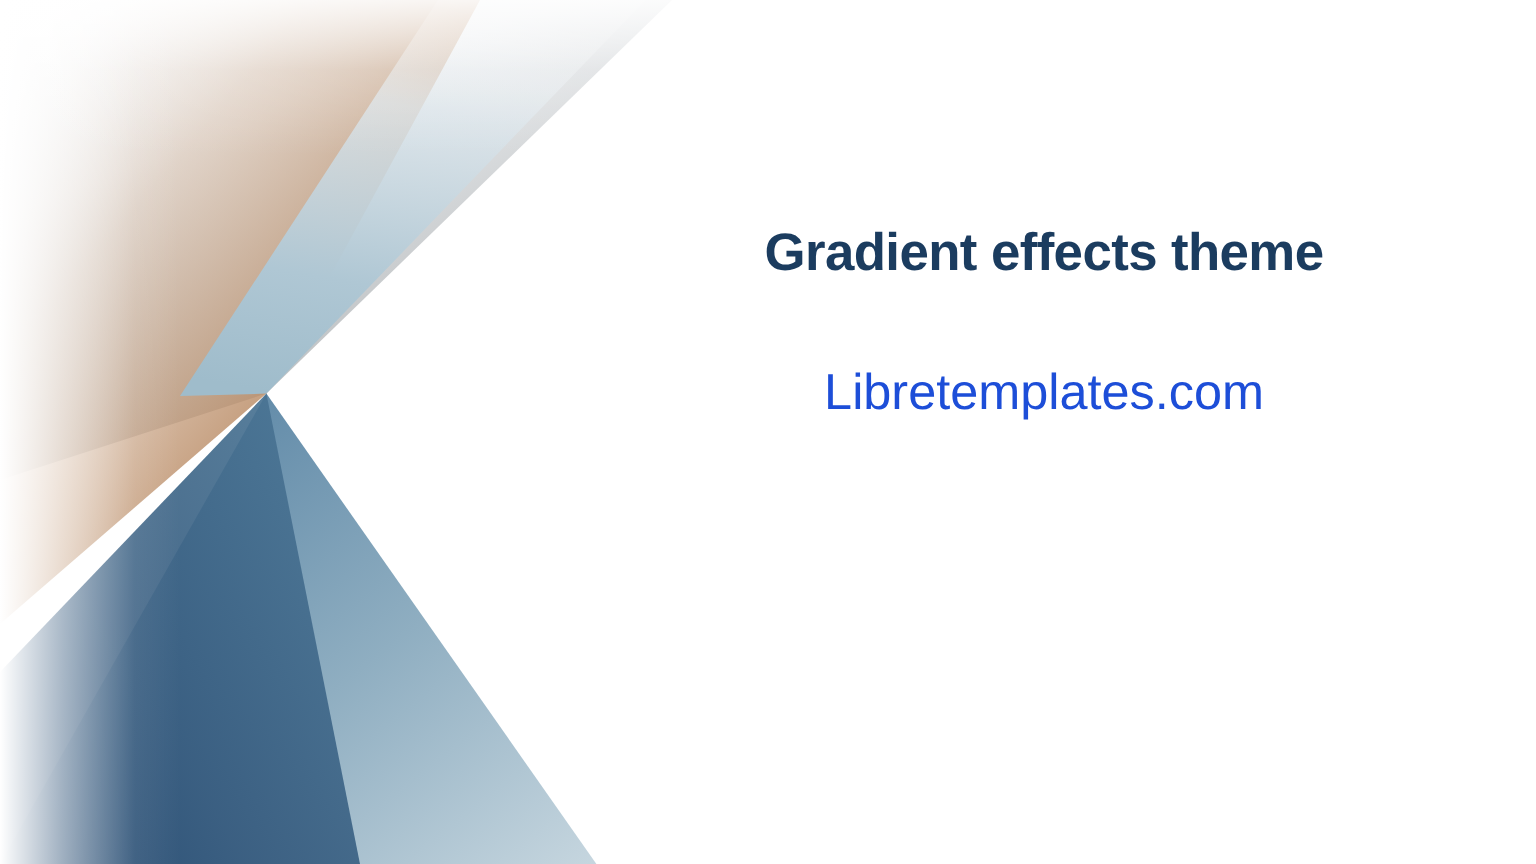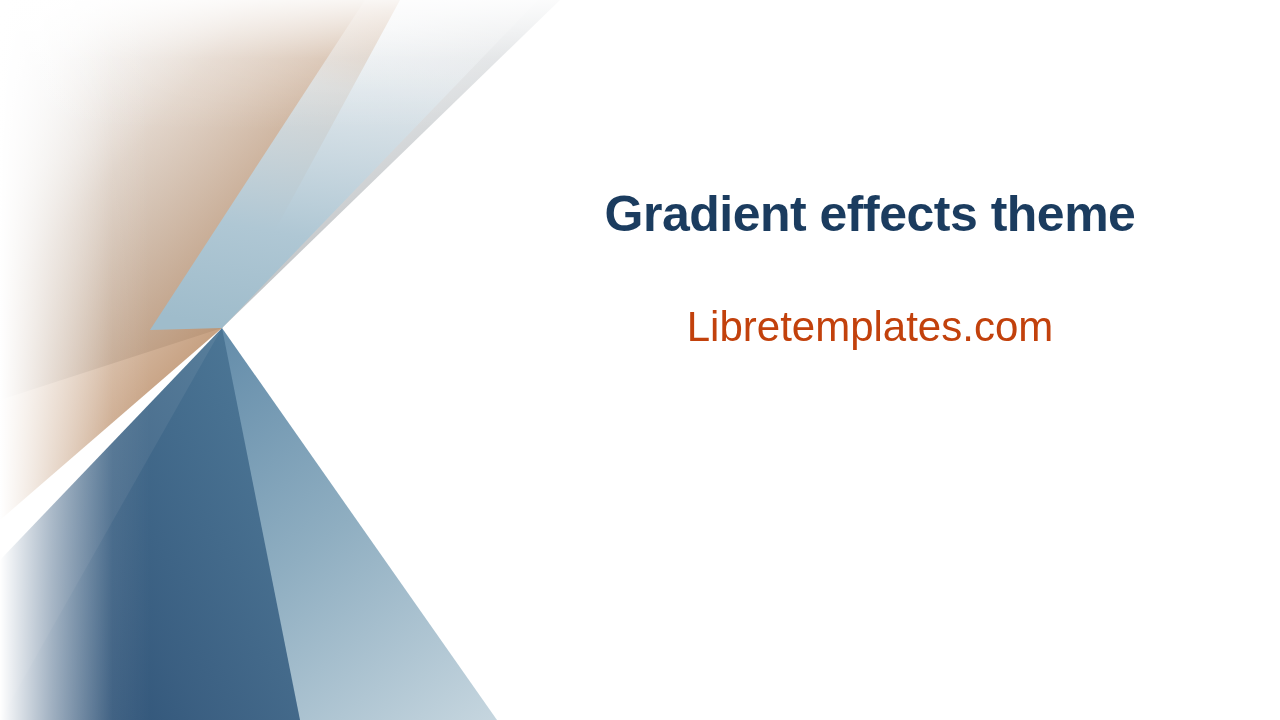--- a/index.html
+++ b/index.html
@@ -42,37 +42,37 @@
     top: 0;
     width: 660px;
     height: 720px;
   }
   .slide-title {
     position: absolute;
     left: 0;
     top: 186px;
     width: 660px;
     text-align: center;
-    font-size: 50px;
+    font-size: 44px;
     font-weight: bold;
     line-height: 1.15;
     letter-spacing: -0.5px;
     color: #1B3C5F;
     white-space: nowrap;
   }
   .slide-subtitle {
     position: absolute;
     left: 0;
     top: 302px;
     width: 660px;
     text-align: center;
     font-size: 42px;
     font-weight: normal;
     line-height: 1.2;
-    color: #c2410c;
+    color: #1d4ed8;
     white-space: nowrap;
   }
 </style>
 </head>
 <body>
 
 <div class="slide">
 
   <div class="artwork">
     <svg viewBox="0 0 560 720" xmlns="http://www.w3.org/2000/svg" preserveAspectRatio="none">

